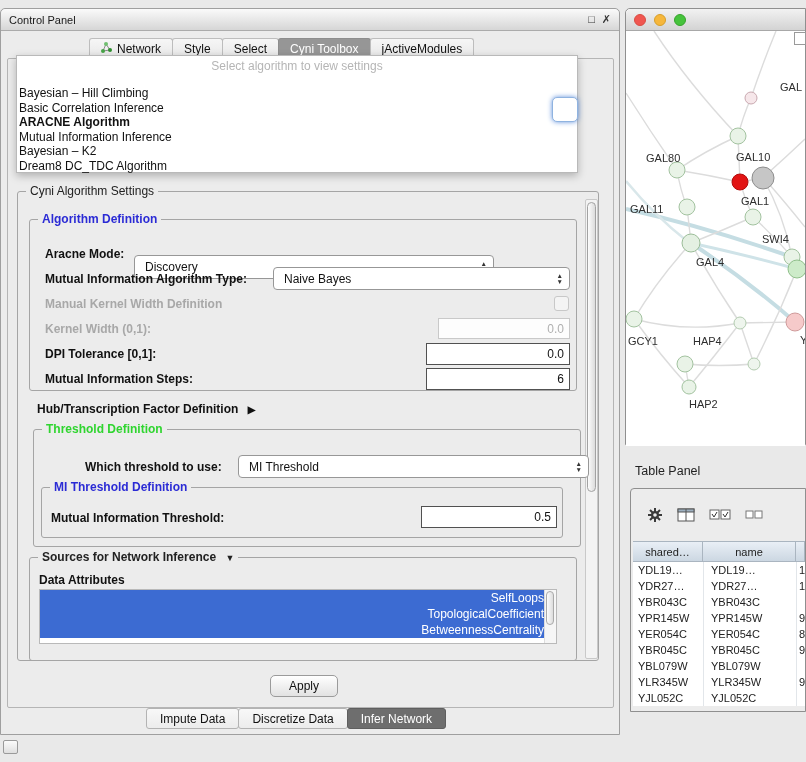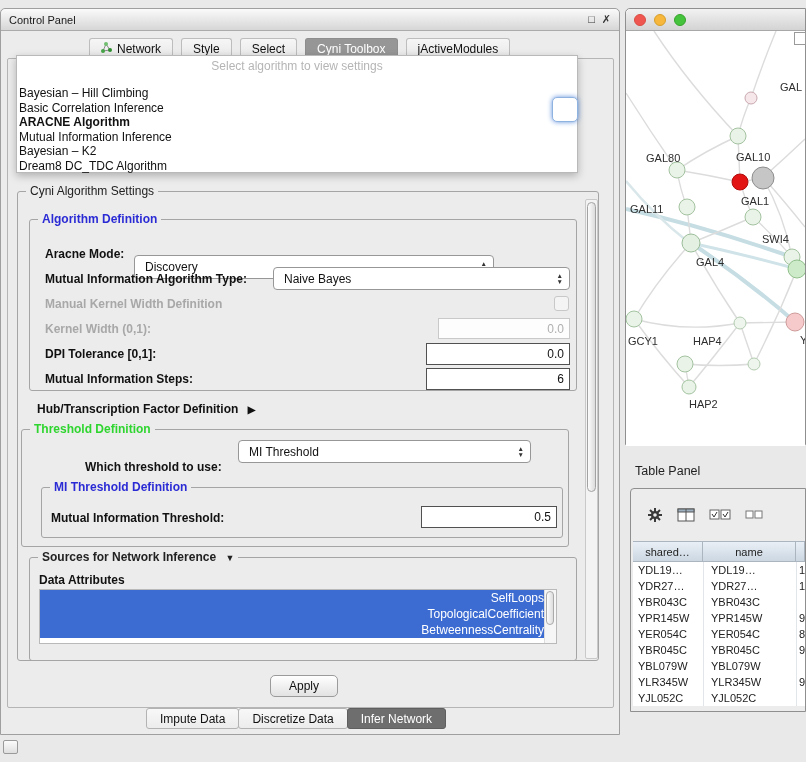--- a/index.html
+++ b/index.html
@@ -11,21 +11,21 @@
   #cp{position:absolute;left:0;top:8px;width:620px;height:727px;background:#ececec;
       border:1px solid #9f9f9f;border-radius:5px 5px 0 0;}
   #cp-titlebar{position:absolute;left:0;top:0;width:100%;height:22px;
       background:linear-gradient(#fafafa,#d6d6d6);border-bottom:1px solid #ababab;
       border-radius:5px 5px 0 0;display:flex;align-items:center;padding:0 8px;font-size:11px;}
   #cp-title{flex:0 0 auto;color:#1a1a1a;}
   #cp-winbtns{margin-left:auto;display:flex;gap:7px;font-size:11px;color:#333;}
   .winbtn{cursor:default;}
 
   
-  #top-tabs{position:absolute;left:88px;top:29px;display:flex;align-items:center;z-index:5;gap:9px;}
+  #top-tabs{position:absolute;left:88px;top:29px;display:flex;align-items:center;z-index:5;}
   .tab{height:21px;display:flex;align-items:center;gap:5px;padding:0 11px;font-size:12px;
        border:1px solid #bdbdbd;border-bottom:none;background:linear-gradient(#f6f6f6,#e7e7e7);
        margin-right:-1px;border-radius:3px 3px 0 0;white-space:nowrap;}
   .tab.selected{background:#969696;color:#fff;border-color:#8d8d8d;}
   #tabpane{position:absolute;left:6px;top:49px;width:607px;height:650px;
        border:1px solid #b5b5b5;border-radius:2px;}
 
   
   #algo-popup{position:absolute;left:16px;top:47px;width:562px;height:118px;background:#fff;
        border:1px solid #b9b9b9;box-shadow:0 3px 8px rgba(0,0,0,.25);z-index:40;}
@@ -215,26 +215,26 @@
     <span class="lbl" style="left:44px;top:363px;">Mutual Information Steps:</span>
     <div class="field" style="left:425px;top:359px;width:144px;height:22px;">
       <span>6</span>
     </div>
 
     <span class="lbl" style="left:36px;top:393px;">
       <span>Hub/Transcription Factor Definition</span>
       <span class="tri">▶</span>
     </span>
 
-    <div class="group" style="left:20px;top:420px;width:548px;height:118px;">
+    <div class="group" style="left:32px;top:420px;width:548px;height:118px;">
       <span class="gtitle green">Threshold Definition</span>
     </div>
 
     <span class="lbl" style="left:84px;top:451px;">Which threshold to use:</span>
-    <div class="combo" style="left:237px;top:431px;width:293px;height:23px;">
+    <div class="combo" style="left:237px;top:446px;width:351px;height:23px;">
       <span>MI Threshold</span>
       <span class="combo-arrows">
           <span>▲</span>
           <span>▼</span>
         </span>
     </div>
 
     <div class="group" style="left:40px;top:478px;width:522px;height:51px;">
       <span class="gtitle blue">MI Threshold Definition</span>
     </div>

